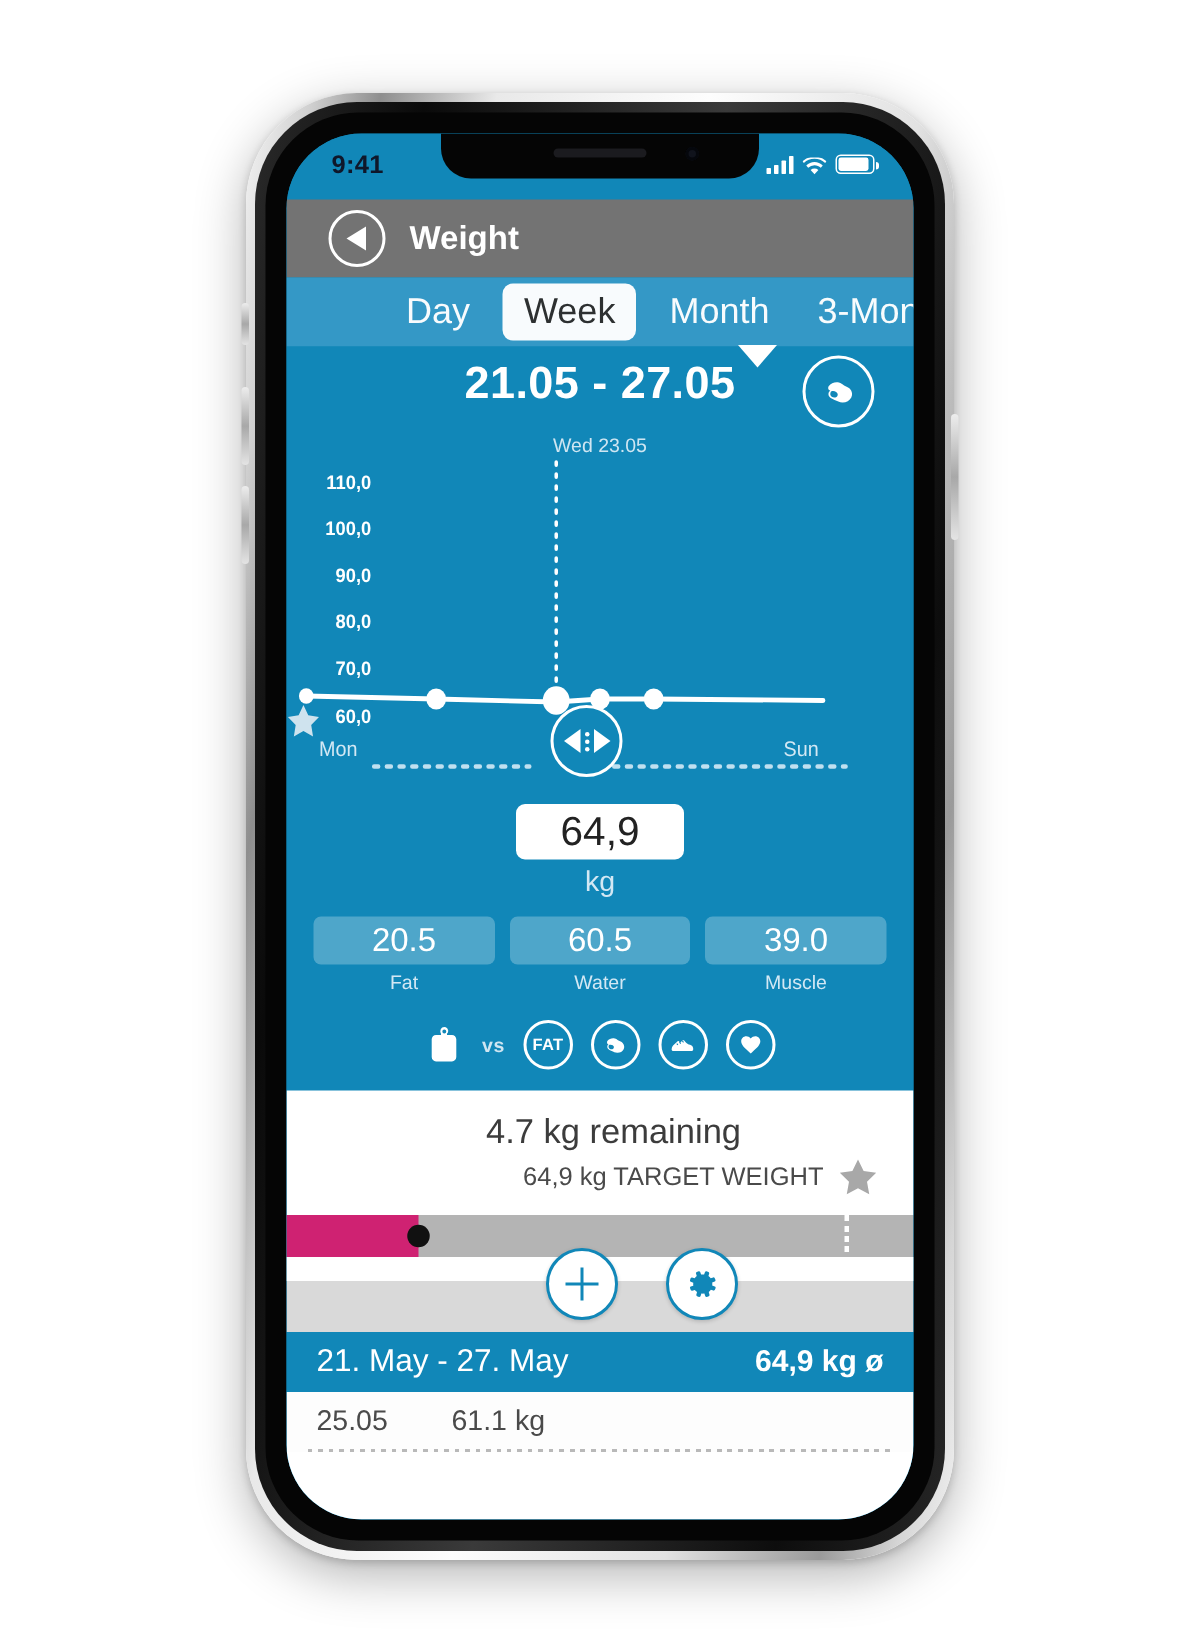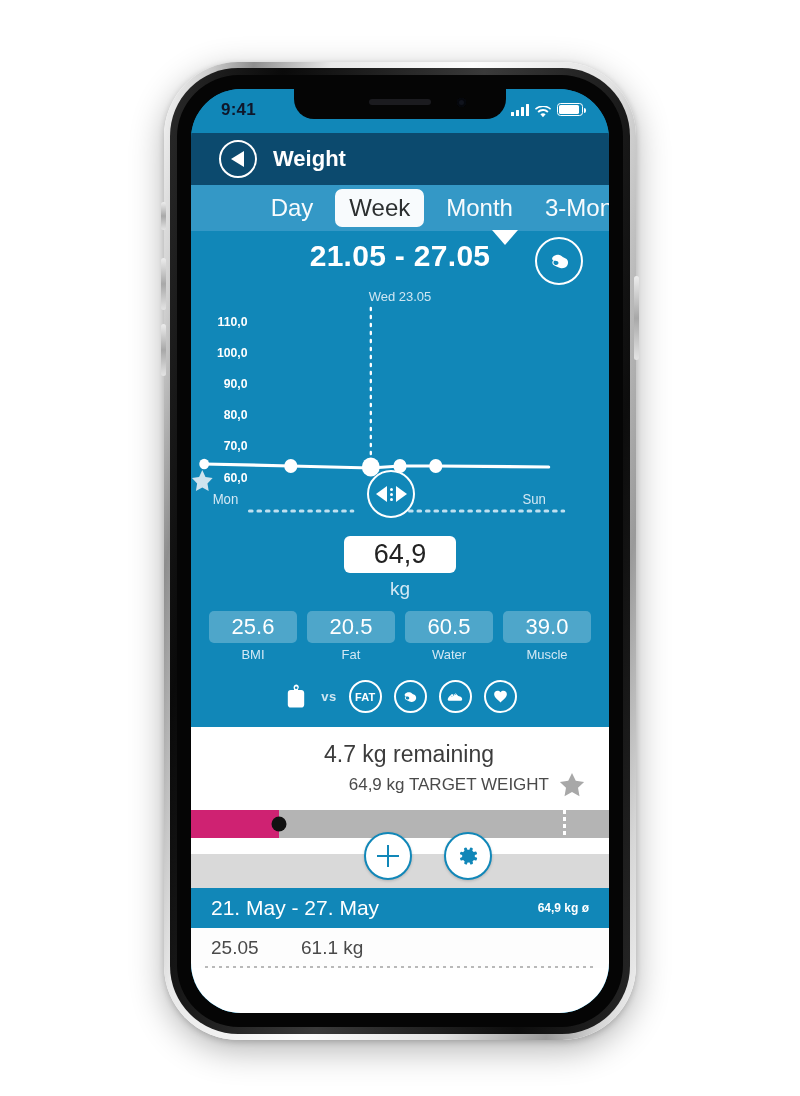--- a/index.html
+++ b/index.html
@@ -82,21 +82,21 @@
     width: 26px; height: 13px; border: 1.6px solid #fff; border-radius: 3.5px;
     position: relative;
   }
   .battery::after {
     content:''; position:absolute; right:-4px; top:3.5px; width:2.2px; height:5px;
     background:#fff; border-radius:0 2px 2px 0;
   }
   .battery .lvl { position:absolute; left:1.4px; top:1.4px; bottom:1.4px; width:80%; background:#fff; border-radius:1.6px; }
 
   
-  .navbar { flex: none; height: 52px; display: flex; align-items: center; padding: 0 0 0 28px; background:#0c4a6e; }
+  .navbar { flex: none; height: 52px; display: flex; align-items: center; padding: 0 0 0 28px; background:#737373; }
   .back-btn {
     width: 38px; height: 38px; border-radius: 50%; border: 2.2px solid #fff;
     display: flex; align-items: center; justify-content: center; flex: none;
   }
   .back-btn .tri {
     width: 0; height: 0; margin-left: -2px;
     border-top: 8px solid transparent; border-bottom: 8px solid transparent;
     border-right: 13px solid #fff;
   }
   .nav-title { color: #fff; font-size: 22px; font-weight: bold; margin-left: 16px; }
@@ -202,21 +202,21 @@
   .round-btn.gear { left: 253px; }
   .plus-h { position:absolute; width:22px; height:2.6px; background:#1187b8; }
   .plus-v { position:absolute; width:2.6px; height:22px; background:#1187b8; }
 
   
   .summary-row {
     flex: none; height: 40px; background: #1187b8; color: #fff;
     display: flex; align-items: center; justify-content: space-between;
     padding: 0 20px; font-size: 21px;
   }
-  .summary-row .avg { font-weight: bold; font-size: 12px; }
+  .summary-row .avg { font-weight: bold; font-size: 20px; }
 
   
   .list-row {
     flex: none; height: 40px; background: #fdfdfd;
     display: flex; align-items: center; padding: 0 20px; position: relative;
   }
   .list-row .date { color: #4a4a4a; font-size: 19px; width: 90px; }
   .list-row .mid { flex: 1 1 auto; display: flex; align-items: center; justify-content: center; gap: 9px; }
   .list-row .ok { color: #1f87c2; font-size: 19px; font-weight: bold; }
   .list-row .wt { color: #4a4a4a; font-size: 19px; }
@@ -337,24 +337,20 @@
               </div>
             </div>
 
             <div class="value-zone">
               <div class="value-box">64,9</div>
               <div class="value-unit">kg</div>
             </div>
 
             <div class="metrics">
               <div class="metric">
-                <div class="chip">25.6</div>
-                <div class="lbl">BMI</div>
-              </div>
-              <div class="metric">
                 <div class="chip">20.5</div>
                 <div class="lbl">Fat</div>
               </div>
               <div class="metric">
                 <div class="chip">60.5</div>
                 <div class="lbl">Water</div>
               </div>
               <div class="metric">
                 <div class="chip">39.0</div>
                 <div class="lbl">Muscle</div>

